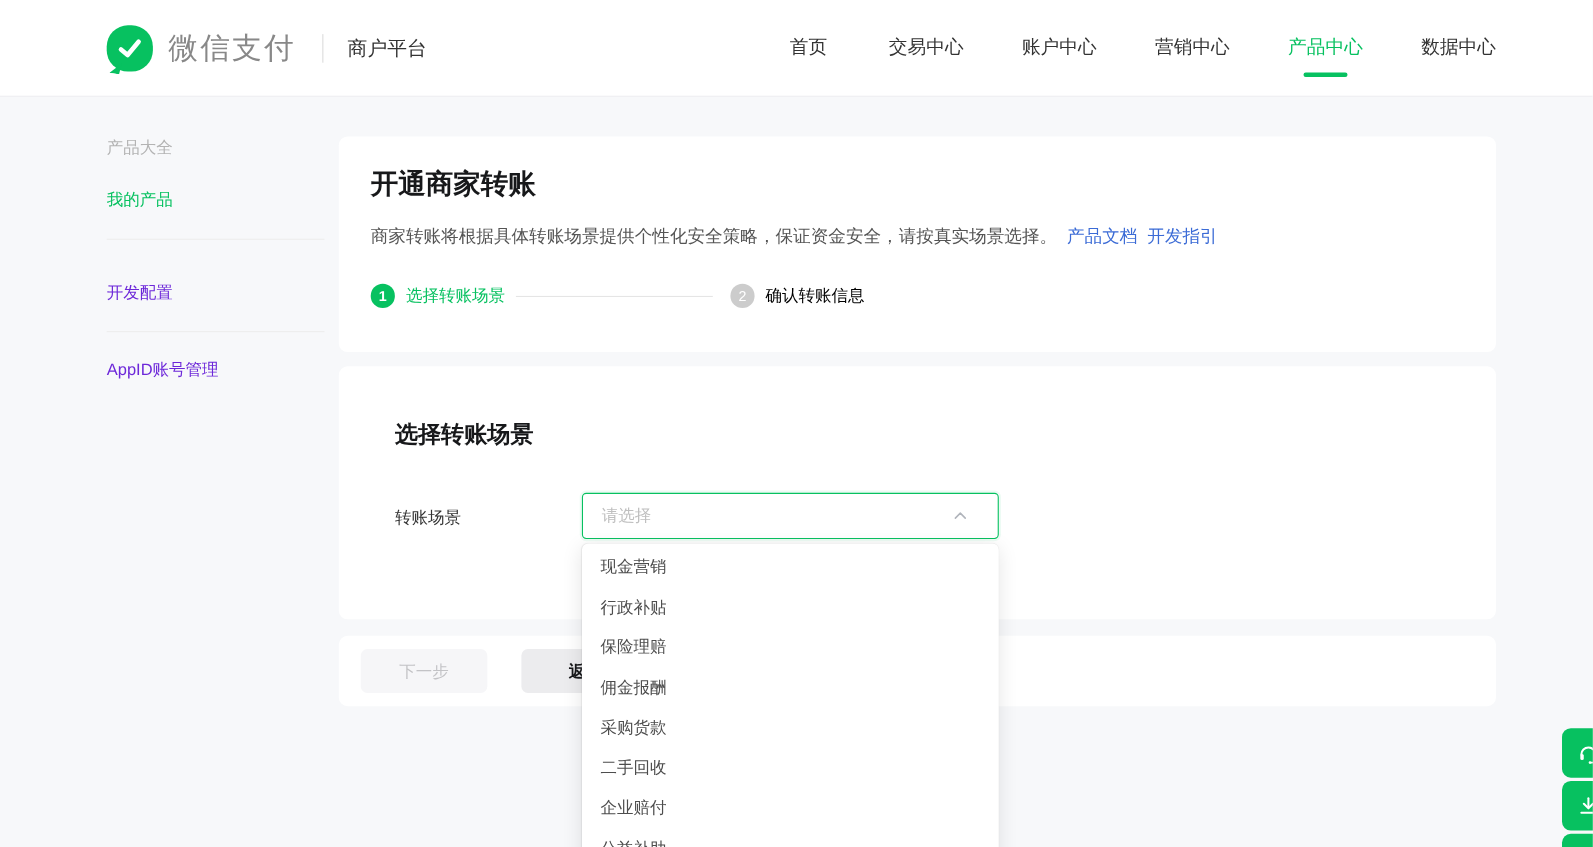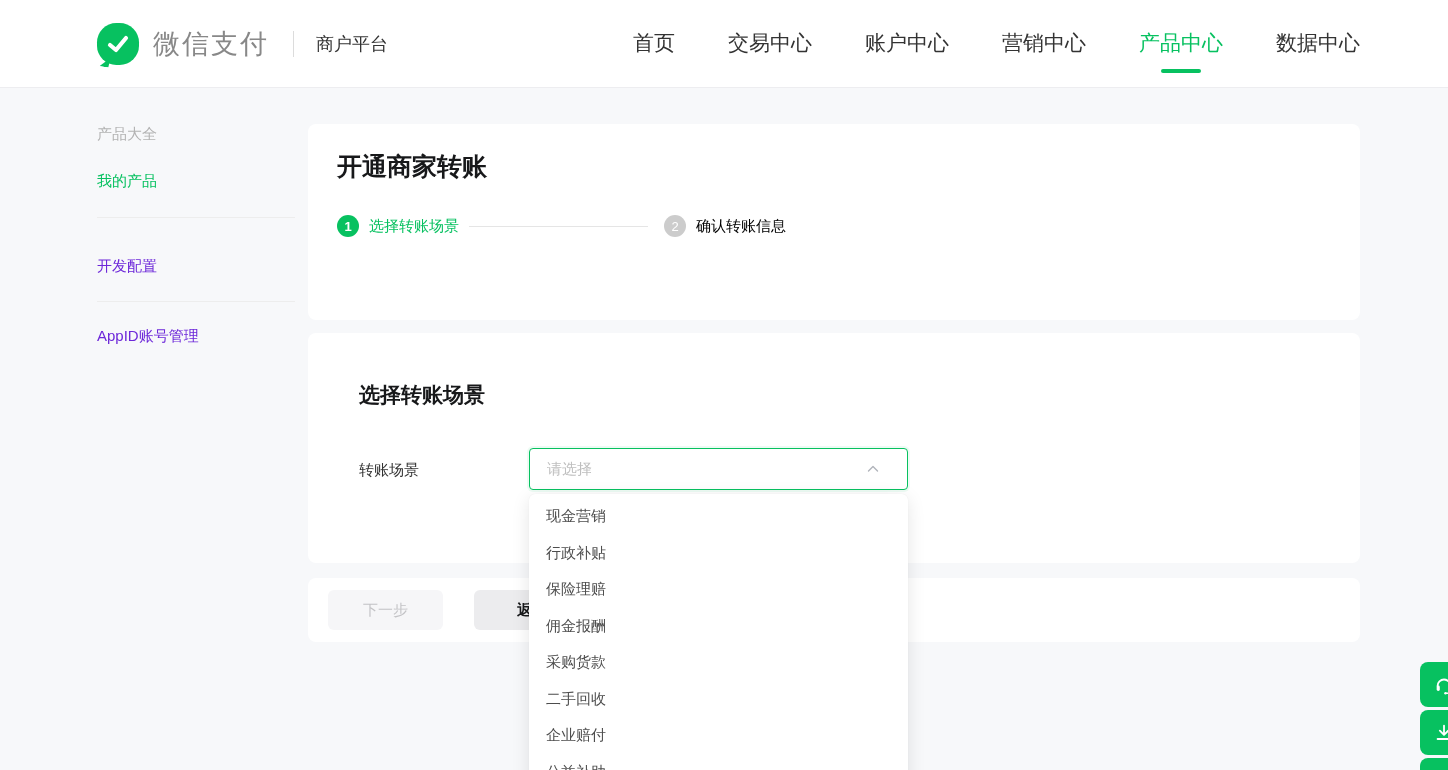--- a/index.html
+++ b/index.html
@@ -29,21 +29,21 @@
     clip-path: polygon(0 100%, 100% 0, 90% 100%);
     transform: rotate(8deg);
   }
   .logo-check { width: 24px; height: 24px; }
   .logo-text { font-size: 27px; color: #888; margin-left: 14px; letter-spacing: 2px; }
   .brand-divider { width: 1px; height: 26px; background: #dcdcdc; margin: 0 22px 0 24px; }
   .portal-label { font-size: 18px; color: #333; font-weight: 500; }
 
   .top-nav { margin-left: auto; margin-right: 88px; display: flex; gap: 53px; padding-top: 14px; }
   .nav-item { display: flex; flex-direction: column; align-items: center; cursor: pointer; }
-  .nav-item .nav-label { font-size: 21px; color: #333; }
+  .nav-item .nav-label { font-size: 17px; color: #333; }
   .nav-item .nav-underline { width: 40px; height: 4px; border-radius: 2px; background: transparent; margin-top: 12px; }
   .nav-item.active .nav-label { color: #07c160; }
   .nav-item.active .nav-underline { background: #07c160; }
 
   
   .side-item { position: absolute; left: 97px; font-size: 15px; color: #6d28d9; cursor: pointer; }
   .side-item.muted { color: #b3b3b3; cursor: default; }
   .side-item.active { color: #07c160; }
   .side-divider { position: absolute; left: 97px; width: 198px; height: 1px; background: #ededed; }
 
@@ -155,20 +155,23 @@
   <div class="side-item muted" style="top:125px;">产品大全</div>
   <div class="side-item active" style="top:172px;">我的产品</div>
   <div class="side-divider" style="top:217px;"></div>
   <div class="side-item" style="top:257px;">开发配置</div>
   <div class="side-divider" style="top:301px;"></div>
   <div class="side-item" style="top:327px;">AppID账号管理</div>
 </div>
 
 <div class="card card-intro">
   <div class="intro-title">开通商家转账</div>
+  <div class="intro-desc-row">
+    <span>商家转账将根据具体转账场景提供个性化安全策略，保证资金安全，请按真实场景选择。</span><a class="intro-link">产品文档</a><a class="intro-link">开发指引</a>
+  </div>
   <div class="steps-row">
     <div class="step active">
       <span class="step-circle">1</span>
       <span class="step-label">选择转账场景</span>
     </div>
     <span class="step-line"></span>
     <div class="step pending">
       <span class="step-circle">2</span>
       <span class="step-label">确认转账信息</span>
     </div>

